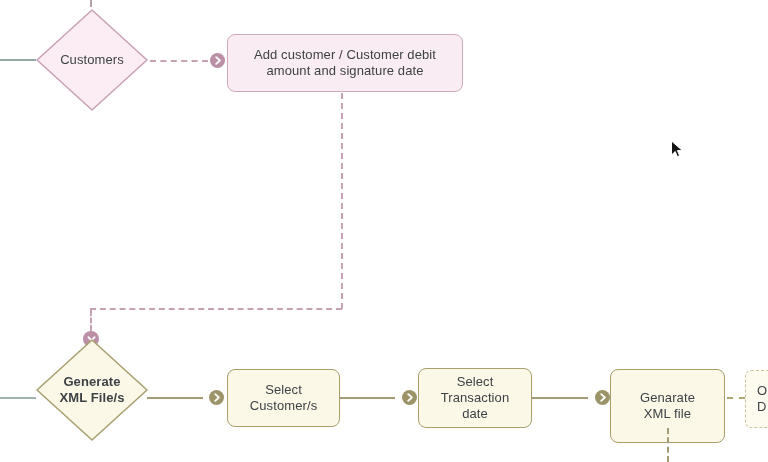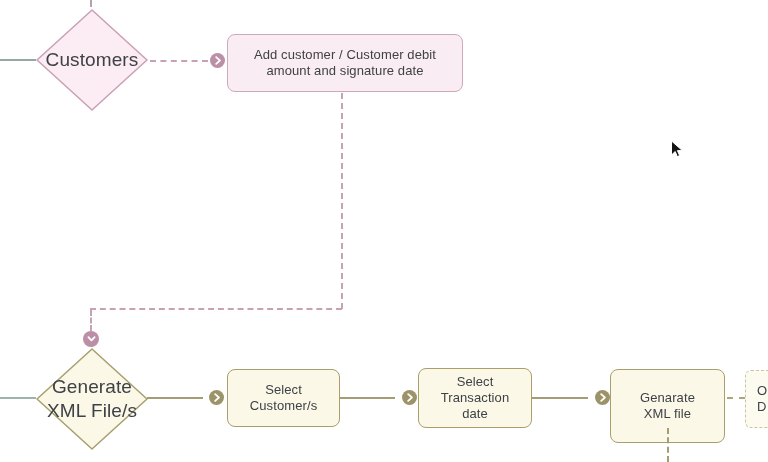--- a/index.html
+++ b/index.html
@@ -21,21 +21,21 @@
               text-align:center; font-size:13px; line-height:1.22; color:#3e4247;
               border-radius:8px; white-space:pre-line; letter-spacing:.1px; }
   .pink-box { background:#f9ecf2; border:1.5px solid #d0a8bd; }
   .yellow-box { background:#fbf8e8; border:1.5px solid #a89f6d; }
   .dashed-box { background:#fdfbf0; border:1.5px dashed #ccc49e; border-radius:6px;
                 justify-content:flex-start; padding-left:11px; text-align:left; }
 
   .diamond-wrap { position:absolute; width:114px; height:104px; }
   .diamond-wrap svg { position:absolute; left:0; top:0; }
   .diamond-label { position:absolute; inset:0; display:flex; align-items:center;
-                   justify-content:center; text-align:center; font-size:19px; line-height:1.25;
+                   justify-content:center; text-align:center; font-size:13px; line-height:1.25;
                    color:#3e4247; white-space:pre-line; letter-spacing:.1px; }
 
   
   .marker { position:absolute; width:15px; height:15px; border-radius:50%;
             display:flex; align-items:center; justify-content:center; }
   .marker.pink { background:#bb8fa6; }
   .marker.olive { background:#9c9468; }
   .marker.down { width:16px; height:16px; }
 
   .cursor { position:absolute; }
@@ -70,21 +70,21 @@
   <div class="hline dash-pink" style="left:90px; top:308px; width:252px;"></div>
   <div class="vline" style="left:90px; top:310px; height:21px;"></div>
   <div class="marker pink down" style="left:83px; top:331px;">
     <svg width="9" height="8" viewBox="0 0 9 8">
         <path d="M1.4 2.2 L4.5 5.4 L7.6 2.2" fill="none" stroke="#ffffff" stroke-width="1.8" stroke-linecap="round" stroke-linejoin="round"></path>
       </svg>
   </div>
 
   <div class="hline" style="left:0; top:397px; width:36px; border-top-color:#9db3ae;"></div>
 
-  <div class="diamond-wrap" style="left:35px; top:347px;">
+  <div class="diamond-wrap" style="left:35px; top:338px;font-weight:bold;">
     <svg width="114" height="104" viewBox="0 0 114 104">
       <polygon points="57,2 112,52 57,102 2,52" fill="#fbf8e8" stroke="#a89f6d" stroke-width="1.5" stroke-linejoin="round"></polygon>
     </svg>
     <div class="diamond-label">Generate
 XML File/s</div>
   </div>
 
   <div class="hline olive" style="left:147px; top:397px; width:56px;"></div>
   <div class="marker olive" style="left:209px; top:390px;">
     <svg width="8" height="9" viewBox="0 0 8 9">

